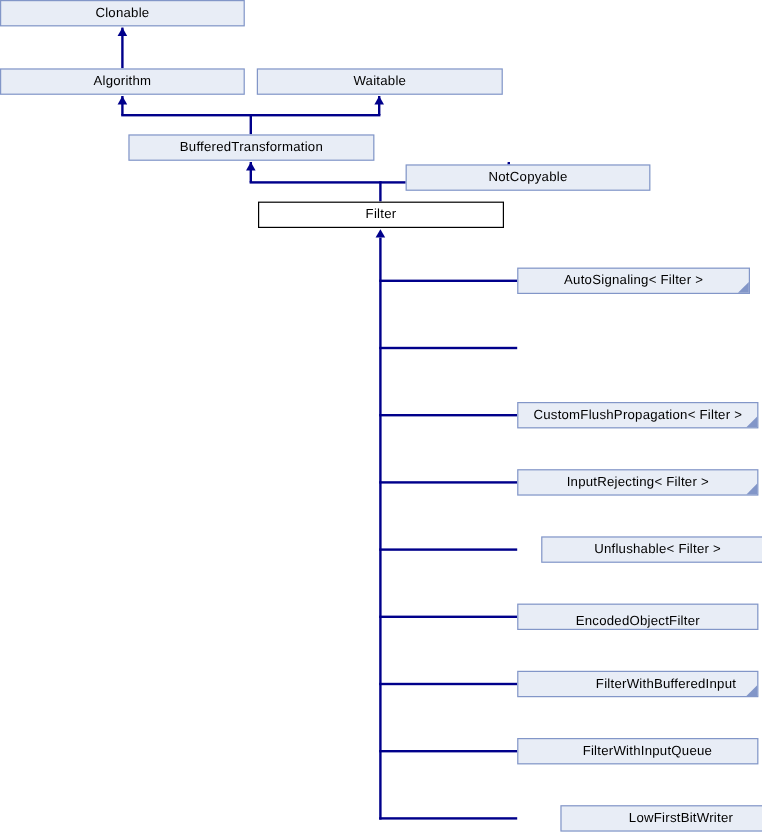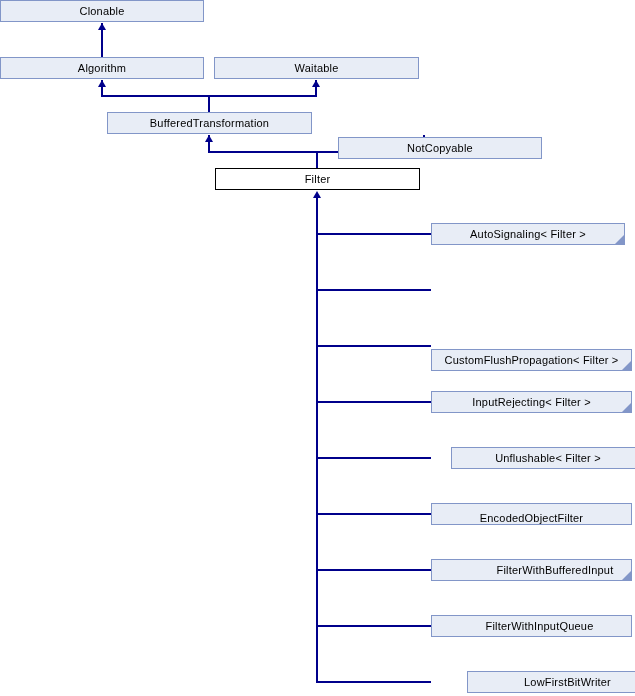--- a/index.html
+++ b/index.html
@@ -105,21 +105,21 @@
     <span>NotCopyable</span>
   </div>
   <div class="node focus" style="left:215px;top:168px;width:205px;">
     <span>Filter</span>
   </div>
 
   <div class="node" style="left:431px;top:223px;width:194px;">
     <span>AutoSignaling&lt; Filter &gt;</span>
     <div class="fold"></div>
   </div>
-  <div class="node" style="left:431px;top:335px;width:201px;margin-top:14px;">
+  <div class="node" style="left:431px;top:335px;width:201px;">
     <span>CustomFlushPropagation&lt; Filter &gt;</span>
     <div class="fold"></div>
   </div>
   <div class="node" style="left:431px;top:391px;width:201px;">
     <span>InputRejecting&lt; Filter &gt;</span>
     <div class="fold"></div>
   </div>
   <div class="node" style="left:431px;top:447px;width:194px;margin-left:20px;">
     <span>Unflushable&lt; Filter &gt;</span>
     <div class="fold"></div>

